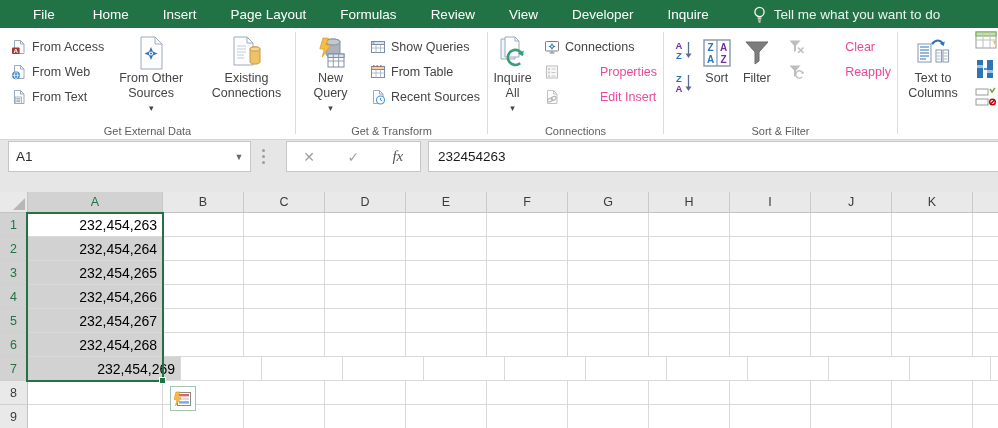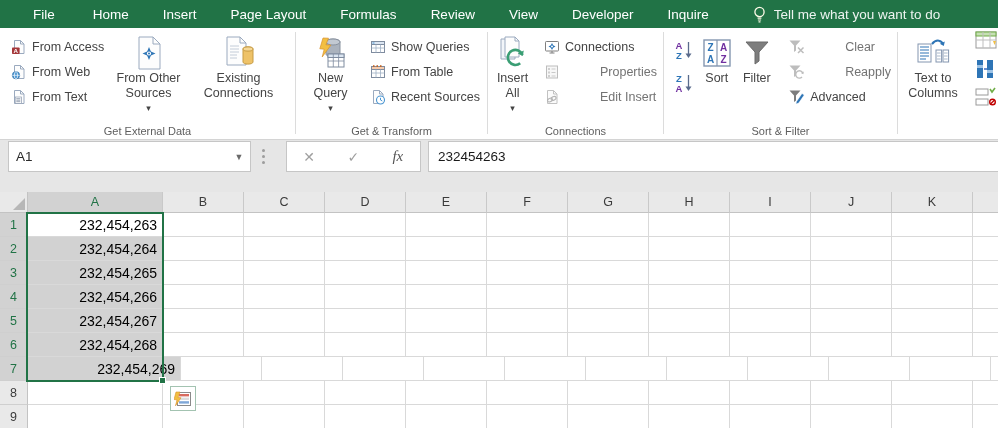--- a/index.html
+++ b/index.html
@@ -34,21 +34,21 @@
   .rgroup-label {
     position:absolute; bottom:2px; left:0; right:0; text-align:center;
     font-size:11px; color:#5e5e5e; white-space:nowrap;
   }
   .vsep { width:1px; background:#dcdcdc; margin:4px 0 5px 0; }
   .smallcol { display:flex; flex-direction:column; padding:3px 2px 0 6px; }
   .sbtn {
     display:flex; align-items:center; gap:5px; height:25px;
     font-size:12.5px; color:#444; padding:0 4px; white-space:nowrap; cursor:default;
   }
-  .sbtn.disabled { color:#737373;gap:40px; }
+  .sbtn.disabled { color:#ec4899;gap:40px; }
   .sbtn .sicon { width:17px; height:17px; display:flex; align-items:center; justify-content:center; flex:none; }
   .lbtn {
     display:flex; flex-direction:column; align-items:center; text-align:center;
     font-size:12.5px; color:#444; padding-top:3px; line-height:15px; cursor:default;
   }
   .lbtn .licon { height:37px; display:flex; align-items:center; justify-content:center; }
   .caret-inline { font-size:9px; color:#444; }
   .g1-col { width:108px; }
   .w-fos { width:81px; } .w-exc { width:97px; } .w-nq { width:57px; }
   .w-ref { width:63px; } .w-sort { width:47px; } .w-filt { width:55px; }
@@ -147,21 +147,21 @@
       <svg width="15" height="18" viewBox="0 0 15 18">
         <circle cx="7.5" cy="7" r="4.6" fill="none" stroke="#fdfbe8" stroke-width="1.3"></circle>
         <path d="M5.6 13.2h3.8M5.9 15h3.2M6.5 16.8h2" stroke="#fdfbe8" stroke-width="1.2" fill="none"></path>
       </svg>
       <span>Tell me what you want to do</span>
     </div>
   </div>
 
   <div class="ribbon">
 
-    <div class="rgroup" style="width:295px;">
+    <div class="rgroup" style="width:295px;justify-content:space-between;">
       <div class="smallcol g1-col">
         <div class="sbtn">
           <span class="sicon">
             <svg width="16" height="16" viewBox="0 0 16 16">
                 <path d="M3.5 1.5h6L13 5v9.5H3.5z" fill="#fdfdfd" stroke="#9baabf"></path>
                 <path d="M9.5 1.5V5H13" fill="none" stroke="#9baabf"></path>
                 <rect x="1" y="8.5" width="7.6" height="6.6" rx="0.8" fill="#a4373a"></rect>
                 <text x="4.8" y="14" font-size="6.2" font-weight="bold" fill="#fff" text-anchor="middle" font-family="Liberation Sans, sans-serif">A</text>
               </svg>
           </span>
@@ -279,21 +279,21 @@
       <div class="lbtn w-ref" style="margin-left:4px;">
         <span class="licon">
           <svg width="34" height="34" viewBox="0 0 34 34">
               <path d="M5 3h10l4 4v16H5z" fill="#f2f5f9" stroke="#9baabf"></path>
               <path d="M9 1h10l4 4v16H9z" fill="#fdfdfd" stroke="#9baabf"></path>
               <path d="M19 1v4h4" fill="none" stroke="#9baabf"></path>
               <path d="M26.5 19a7.5 7.5 0 1 0-2.3 8.2" fill="none" stroke="#3a9e74" stroke-width="2.6"></path>
               <path d="M27.8 14.5l-1 5.5-5-2.4z" fill="#3a9e74"></path>
             </svg>
         </span>
-        <span>Insert All</span>
+        <span>Inquire All</span>
           <span class="caret-inline">▾</span>
       </div>
       <div class="smallcol">
         <div class="sbtn">
           <span class="sicon">
             <svg width="16" height="16" viewBox="0 0 16 16">
                 <rect x="1.5" y="2.5" width="13" height="9.5" rx="0.8" fill="#fff" stroke="#7f7f7f"></rect>
                 <path d="M5.5 14h5M8 12v2" stroke="#7f7f7f"></path>
                 <path d="M8 4l1.2 2.3L11.5 7.5 9.2 8.7 8 11 6.8 8.7 4.5 7.5l2.3-1.2z" fill="#2e75b6"></path>
                 <circle cx="8" cy="7.5" r="1" fill="#fff"></circle>
@@ -381,29 +381,20 @@
         </div>
         <div class="sbtn disabled">
           <span class="sicon">
             <svg width="17" height="17" viewBox="0 0 17 17">
                 <path d="M1.5 2.5h11l-4.5 5v5l-2 1.5v-6.5z" fill="#bdbdbd"></path>
                 <path d="M15 10.5a3.7 3.7 0 1 0-1 3.6" fill="none" stroke="#bdbdbd" stroke-width="1.4"></path>
                 <path d="M15.8 8.5l-.5 2.8-2.5-1.2z" fill="#bdbdbd"></path>
               </svg>
           </span>
           <span>Reapply</span>
-        </div>
-        <div class="sbtn">
-          <span class="sicon">
-            <svg width="17" height="17" viewBox="0 0 17 17">
-                <path d="M1.5 2.5h11l-4.5 5v5l-2 1.5v-6.5z" fill="#7d7d7d"></path>
-                <path d="M8.5 13.5l5.5-8 2.2 1.6-5.5 8-2.8.9z" fill="#2e75b6" stroke="#fff" stroke-width="0.5"></path>
-              </svg>
-          </span>
-          <span>Advanced</span>
         </div>
       </div>
       <div class="rgroup-label">Sort &amp; Filter</div>
     </div>
     <div class="vsep"></div>
 
     <div class="rgroup" style="flex:1; position:relative;">
       <div class="lbtn w-ttc">
         <span class="licon">
           <svg width="34" height="34" viewBox="0 0 34 34">

